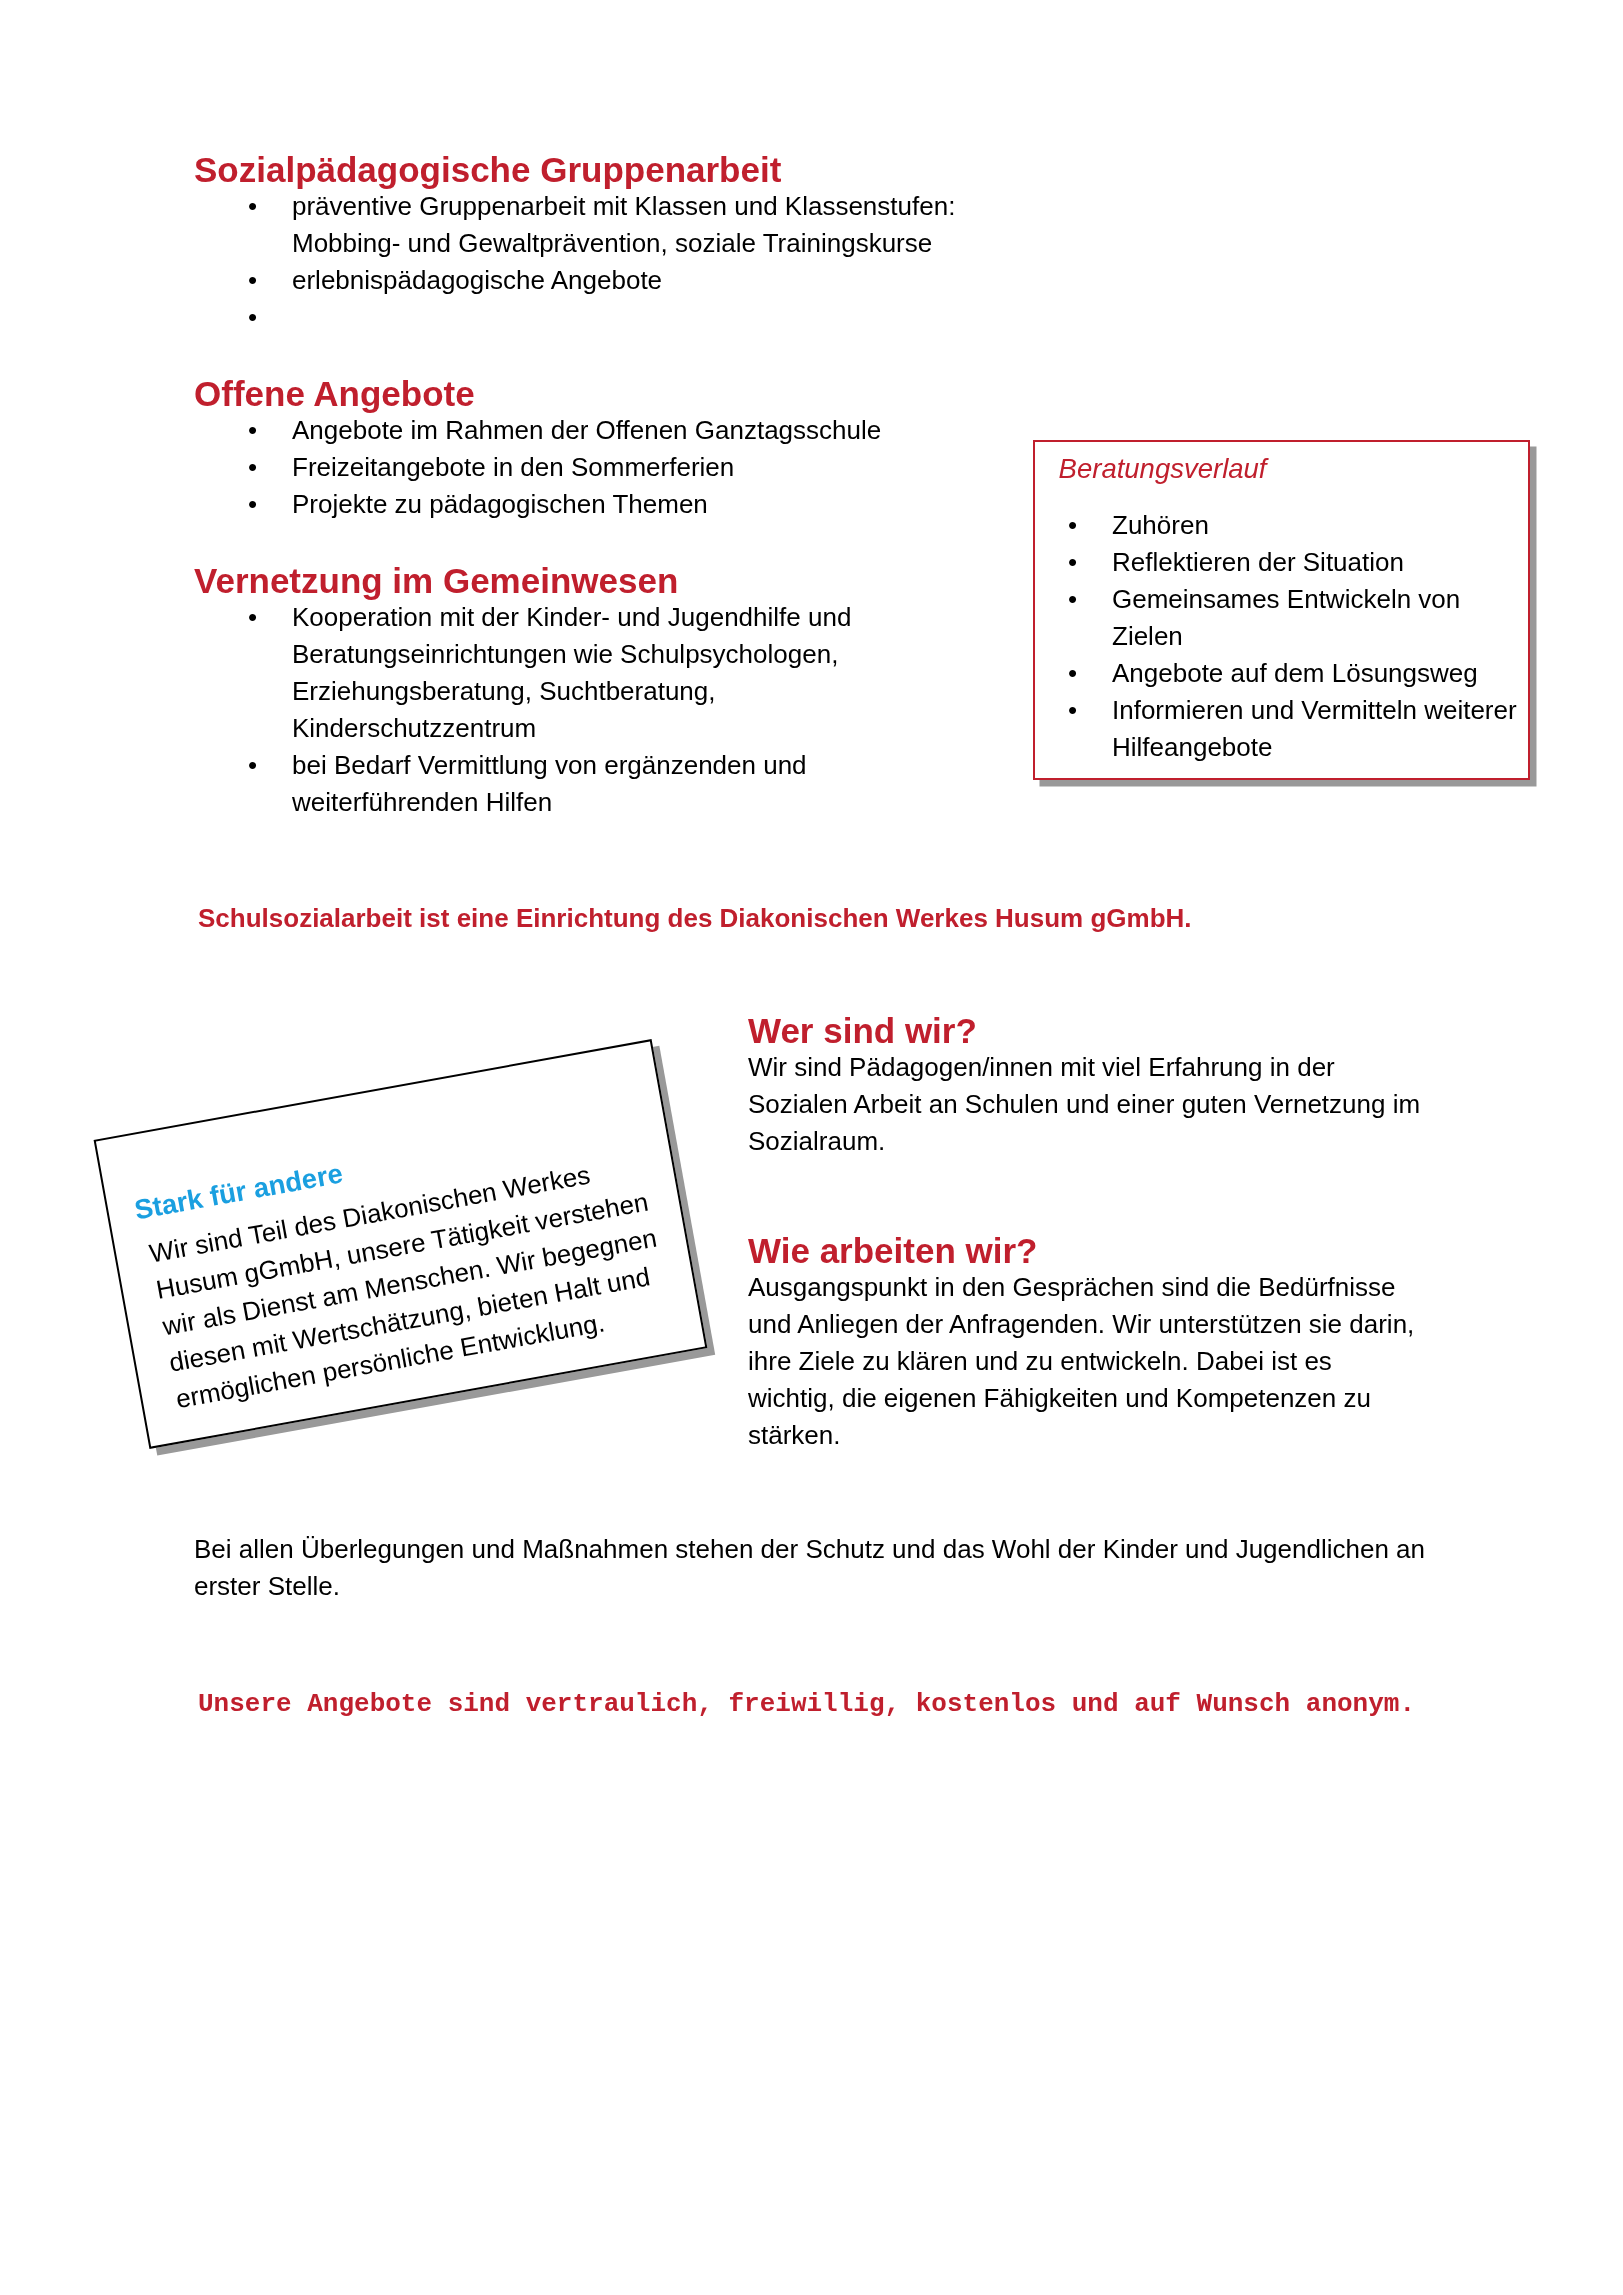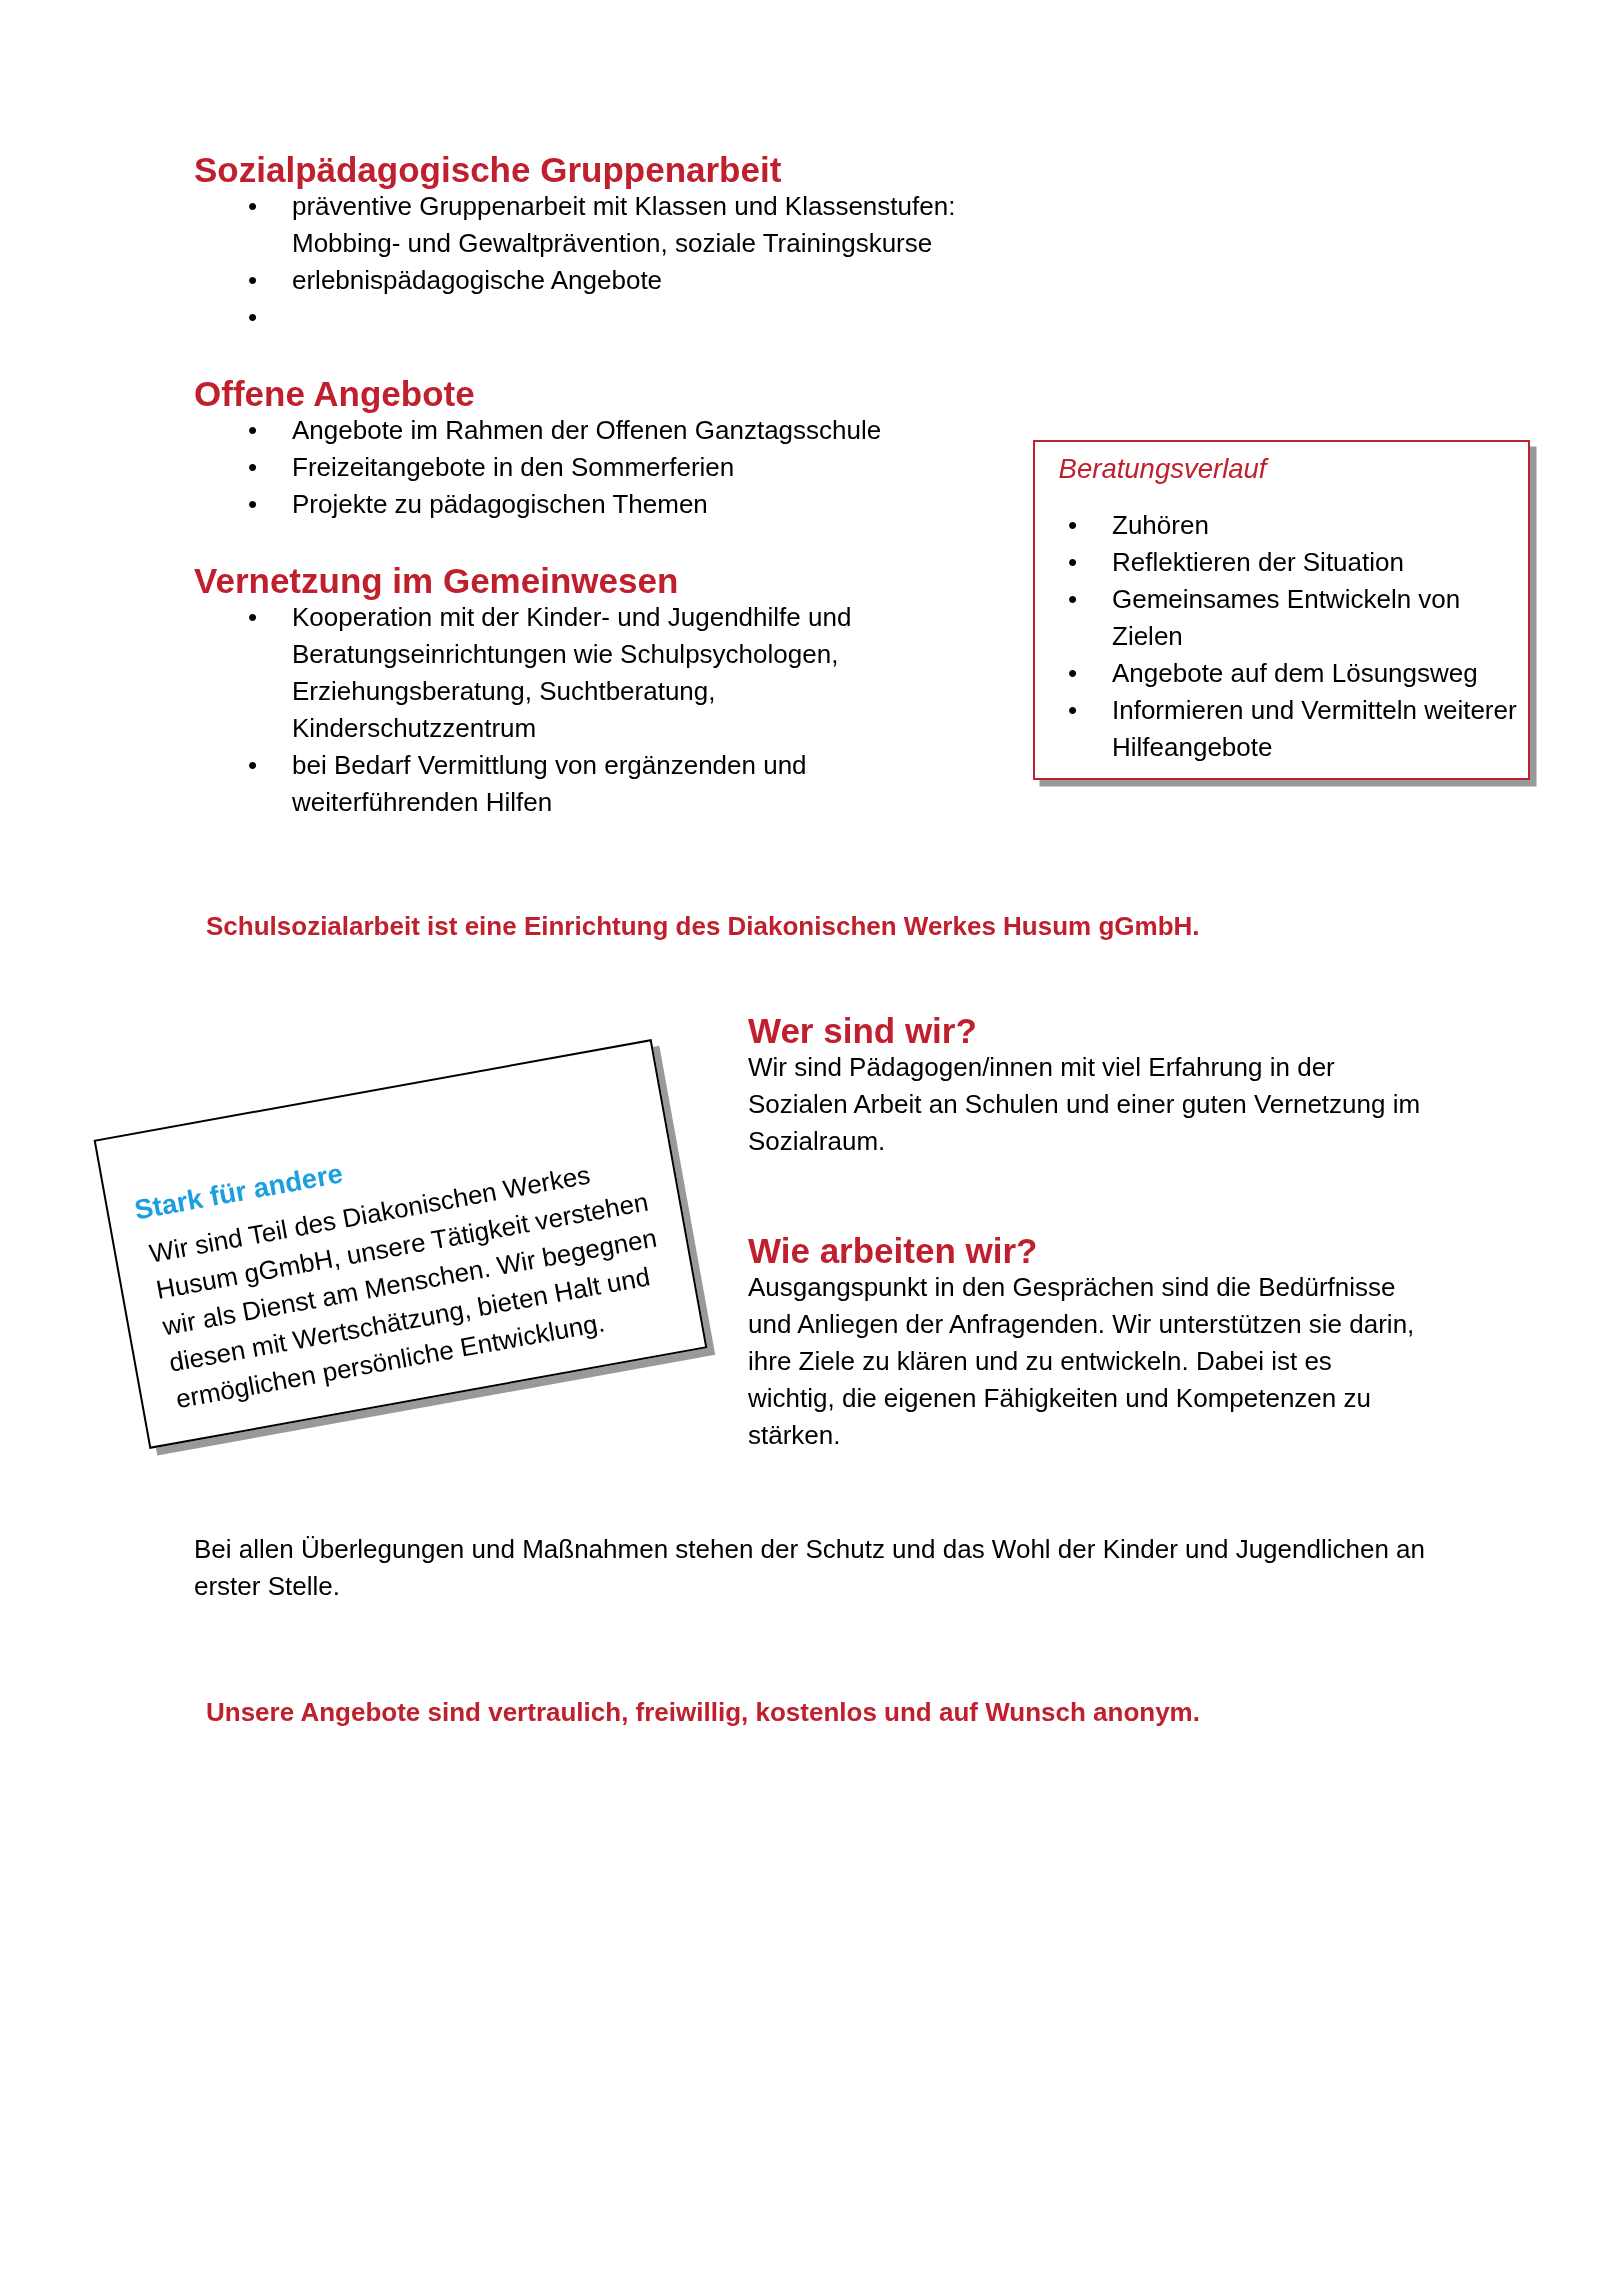--- a/index.html
+++ b/index.html
@@ -65,33 +65,33 @@
   <div class="bv-title">Beratungsverlauf</div>
   <ul class="blist bv-list">
     <li><span class="bullet">•</span><span>Zuhören</span></li>
     <li><span class="bullet">•</span><span>Reflektieren der Situation</span></li>
     <li><span class="bullet">•</span><span>Gemeinsames Entwickeln von Zielen</span></li>
     <li><span class="bullet">•</span><span>Angebote auf dem Lösungsweg</span></li>
     <li><span class="bullet">•</span><span>Informieren und Vermitteln weiterer Hilfeangebote</span></li>
   </ul>
 </aside>
 
-<p class="abs bold-red" style="left:194px; top:896px; margin:12px; width:1309px;">Schulsozialarbeit ist eine Einrichtung des Diakonischen Werkes Husum gGmbH.</p>
+<p class="abs bold-red" style="left:194px; top:896px; margin:4px; width:1309px;">Schulsozialarbeit ist eine Einrichtung des Diakonischen Werkes Husum gGmbH.</p>
 
 <div class="abs stark-card">
   <div class="stark-title">Stark für andere</div>
   <div class="stark-body">Wir sind Teil des Diakonischen Werkes Husum gGmbH, unsere Tätigkeit verstehen wir als Dienst am Menschen. Wir begegnen diesen mit Wertschätzung, bieten Halt und ermöglichen persönliche Entwicklung.</div>
 </div>
 
 <section class="abs right-col" style="top:1012px;">
   <h2 class="sec-head">Wer sind wir?</h2>
   <p class="txt" style="width:687px;">Wir sind Pädagogen/innen mit viel Erfahrung in der Sozialen Arbeit an Schulen und einer guten Vernetzung im Sozialraum.</p>
 </section>
 
 <section class="abs right-col" style="top:1232px;">
   <h2 class="sec-head">Wie arbeiten wir?</h2>
   <p class="txt" style="width:674px;">Ausgangspunkt in den Gesprächen sind die Bedürfnisse und Anliegen der Anfragenden. Wir unterstützen sie darin, ihre Ziele zu klären und zu entwickeln. Dabei ist es wichtig, die eigenen Fähigkeiten und Kompetenzen zu stärken.</p>
 </section>
 
 <p class="abs txt" style="left:194px; top:1531px; width:1231px;">Bei allen Überlegungen und Maßnahmen stehen der Schutz und das Wohl der Kinder und Jugendlichen an erster Stelle.</p>
 
-<p class="abs bold-red" style="left:194px; top:1682px; margin:12px; width:1309px;">Unsere Angebote sind vertraulich, freiwillig, kostenlos und auf Wunsch anonym.</p>
+<p class="abs bold-red" style="left:194px; top:1682px; margin:4px; width:1309px;font-family:Liberation Mono, monospace;">Unsere Angebote sind vertraulich, freiwillig, kostenlos und auf Wunsch anonym.</p>
 
 
 </body></html>

